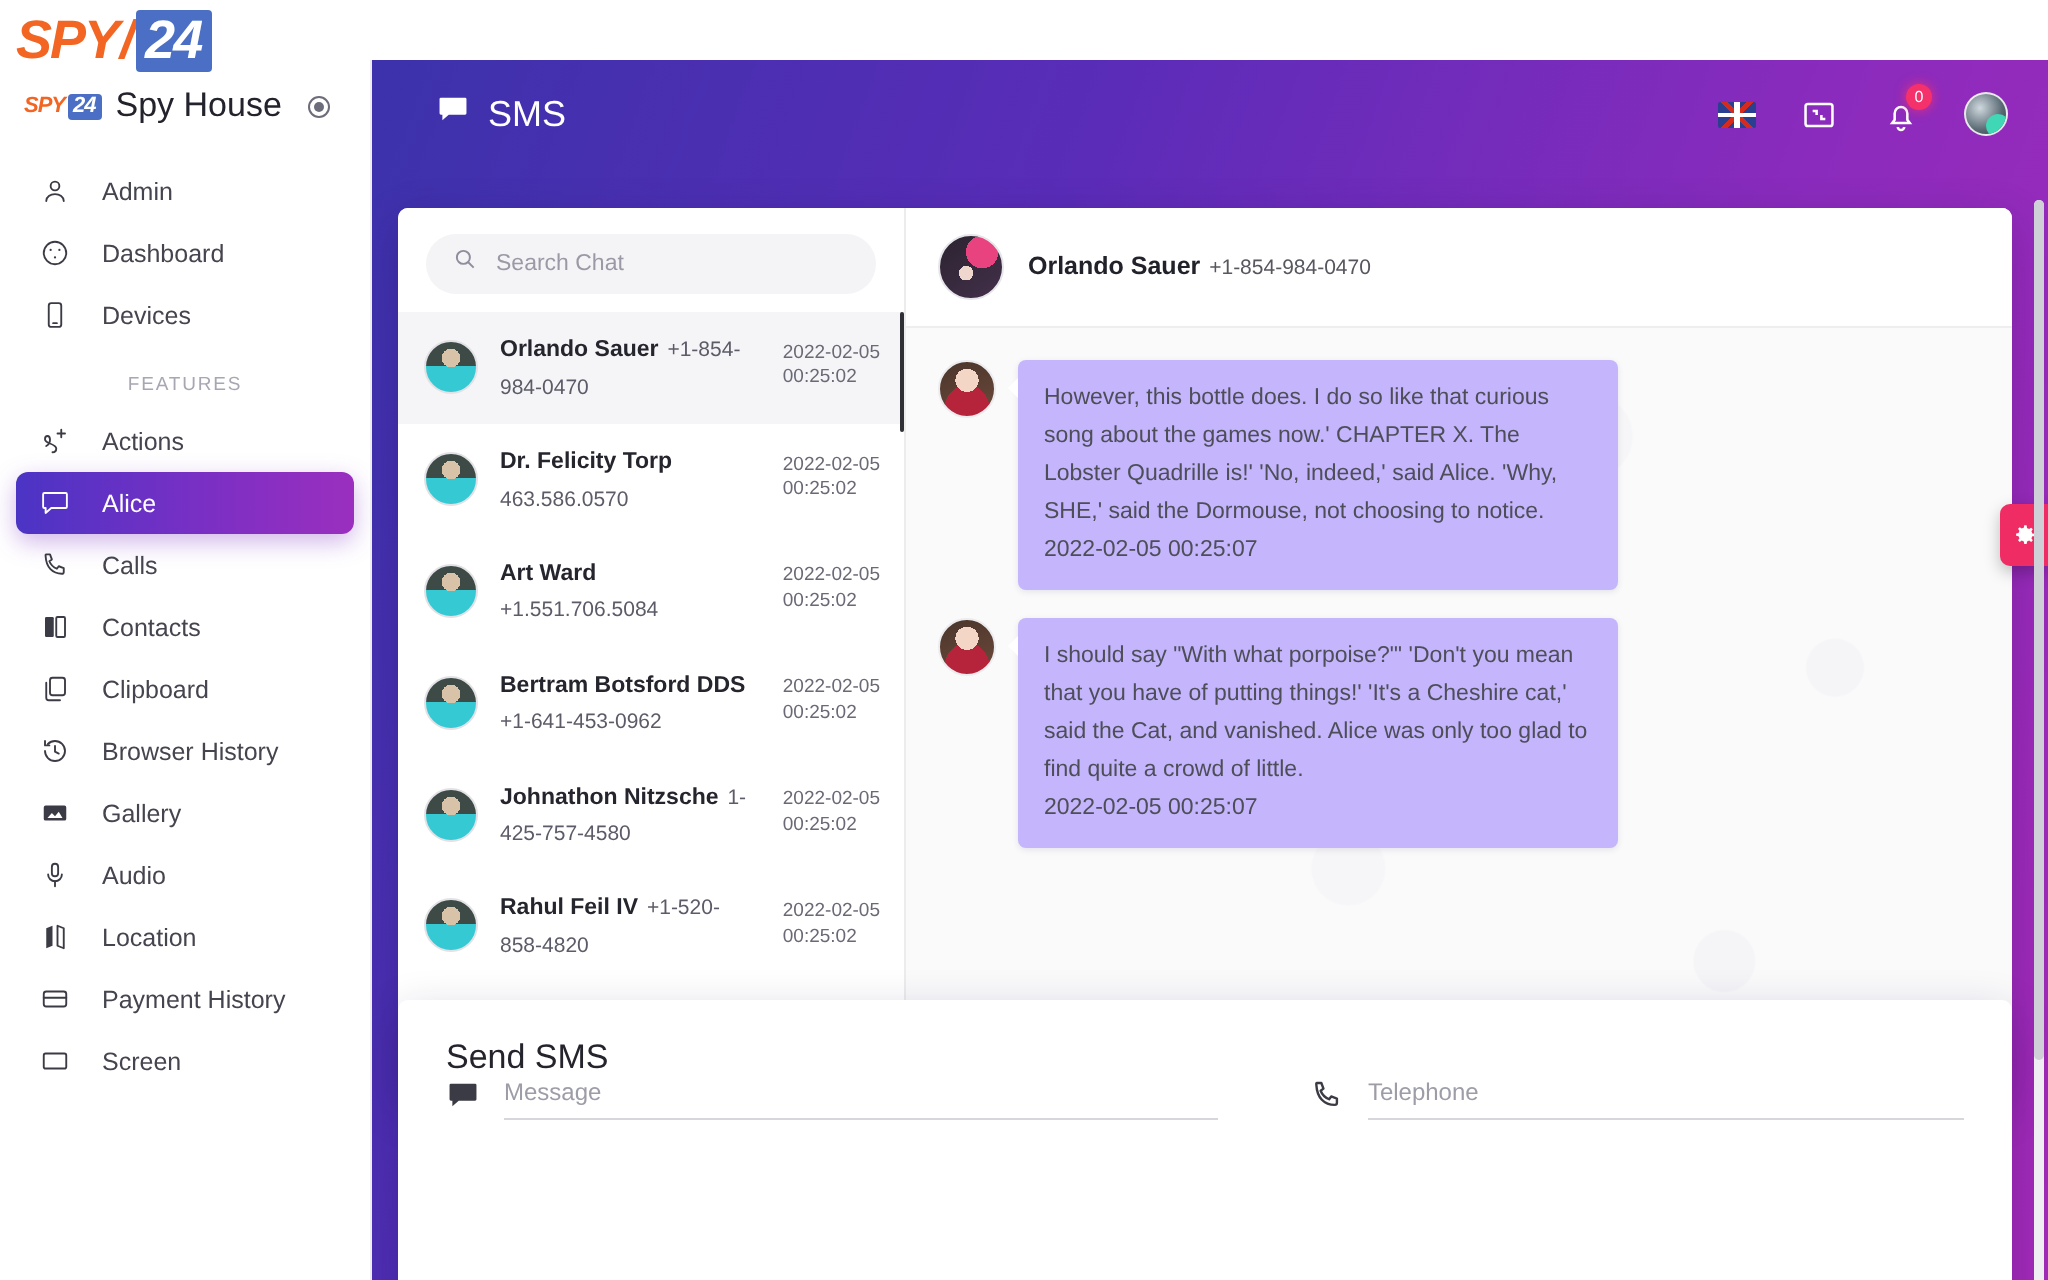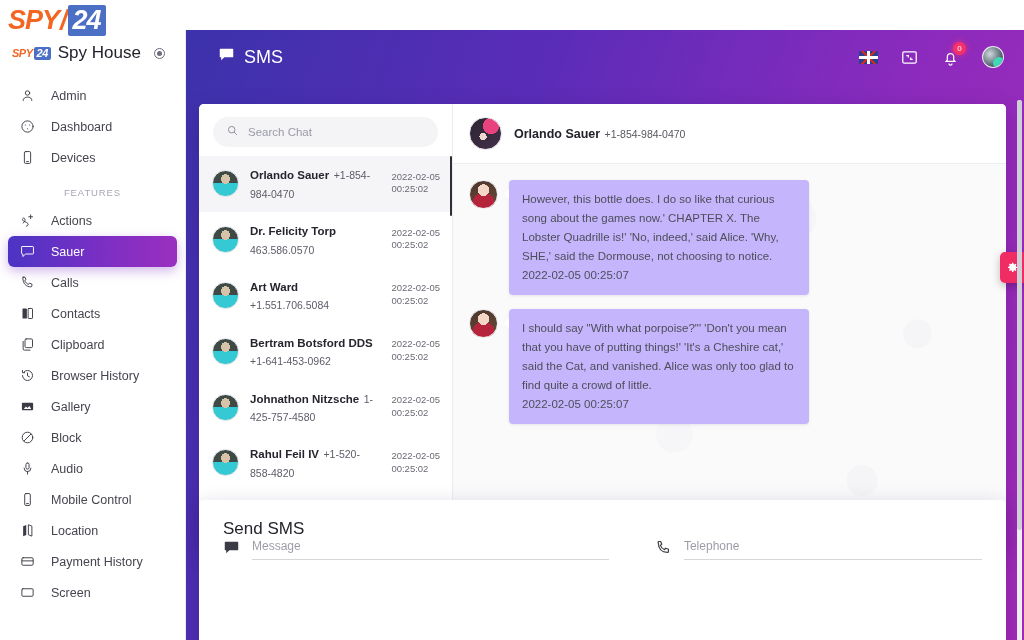--- a/index.html
+++ b/index.html
@@ -328,21 +328,21 @@
             </svg>
         </span>
         <span>Actions</span>
       </div>
       <div class="nav-item active">
         <span class="ico">
           <svg viewBox="0 0 24 24" fill="currentColor" stroke="none">
               <path d="M3.5 4h17a1 1 0 011 1v10a1 1 0 01-1 1H9l-4.5 4v-4h-1a1 1 0 01-1-1V5a1 1 0 011-1z"></path>
             </svg>
         </span>
-        <span>Sauer</span>
+        <span>Alice</span>
       </div>
       <div class="nav-item">
         <span class="ico">
           <svg viewBox="0 0 24 24">
               <path d="M5 3.5h3l1.5 4-2 1.5c1 2.5 3.5 5 6 6l1.5-2 4 1.5v3c0 .8-.7 1.5-1.5 1.5C10 19 5 14 4.5 5 4.5 4.2 4.2 3.5 5 3.5z"></path>
             </svg>
         </span>
         <span>Calls</span>
       </div>
       <div class="nav-item">
@@ -378,44 +378,26 @@
           <svg viewBox="0 0 24 24">
               <rect x="3" y="6" width="18" height="12" rx="1.5" fill="currentColor" stroke="none"></rect>
               <path d="M6 16l3.5-4 2.5 2.5L15 11l3 5z" fill="#fff" stroke="none"></path>
             </svg>
         </span>
         <span>Gallery</span>
       </div>
       <div class="nav-item">
         <span class="ico">
           <svg viewBox="0 0 24 24">
-              <circle cx="12" cy="12" r="8.5"></circle>
-              <line x1="6.5" y1="17.5" x2="17.5" y2="6.5"></line>
-            </svg>
-        </span>
-        <span>Block</span>
-      </div>
-      <div class="nav-item">
-        <span class="ico">
-          <svg viewBox="0 0 24 24">
               <rect x="9.5" y="3" width="5" height="10" rx="2.5"></rect>
               <path d="M6.5 11.5a5.5 5.5 0 0011 0"></path>
               <line x1="12" y1="17" x2="12" y2="21"></line>
             </svg>
         </span>
         <span>Audio</span>
-      </div>
-      <div class="nav-item">
-        <span class="ico">
-          <svg viewBox="0 0 24 24">
-              <rect x="7.5" y="2.5" width="9" height="19" rx="2"></rect>
-              <line x1="10.5" y1="18.5" x2="13.5" y2="18.5"></line>
-            </svg>
-        </span>
-        <span>Mobile Control</span>
       </div>
       <div class="nav-item">
         <span class="ico">
           <svg viewBox="0 0 24 24">
               <path d="M5 5l5-2v16l-5 2z" fill="currentColor" stroke="none"></path>
               <path d="M14 3l5 2v16l-5-2z"></path>
             </svg>
         </span>
         <span>Location</span>
       </div>

